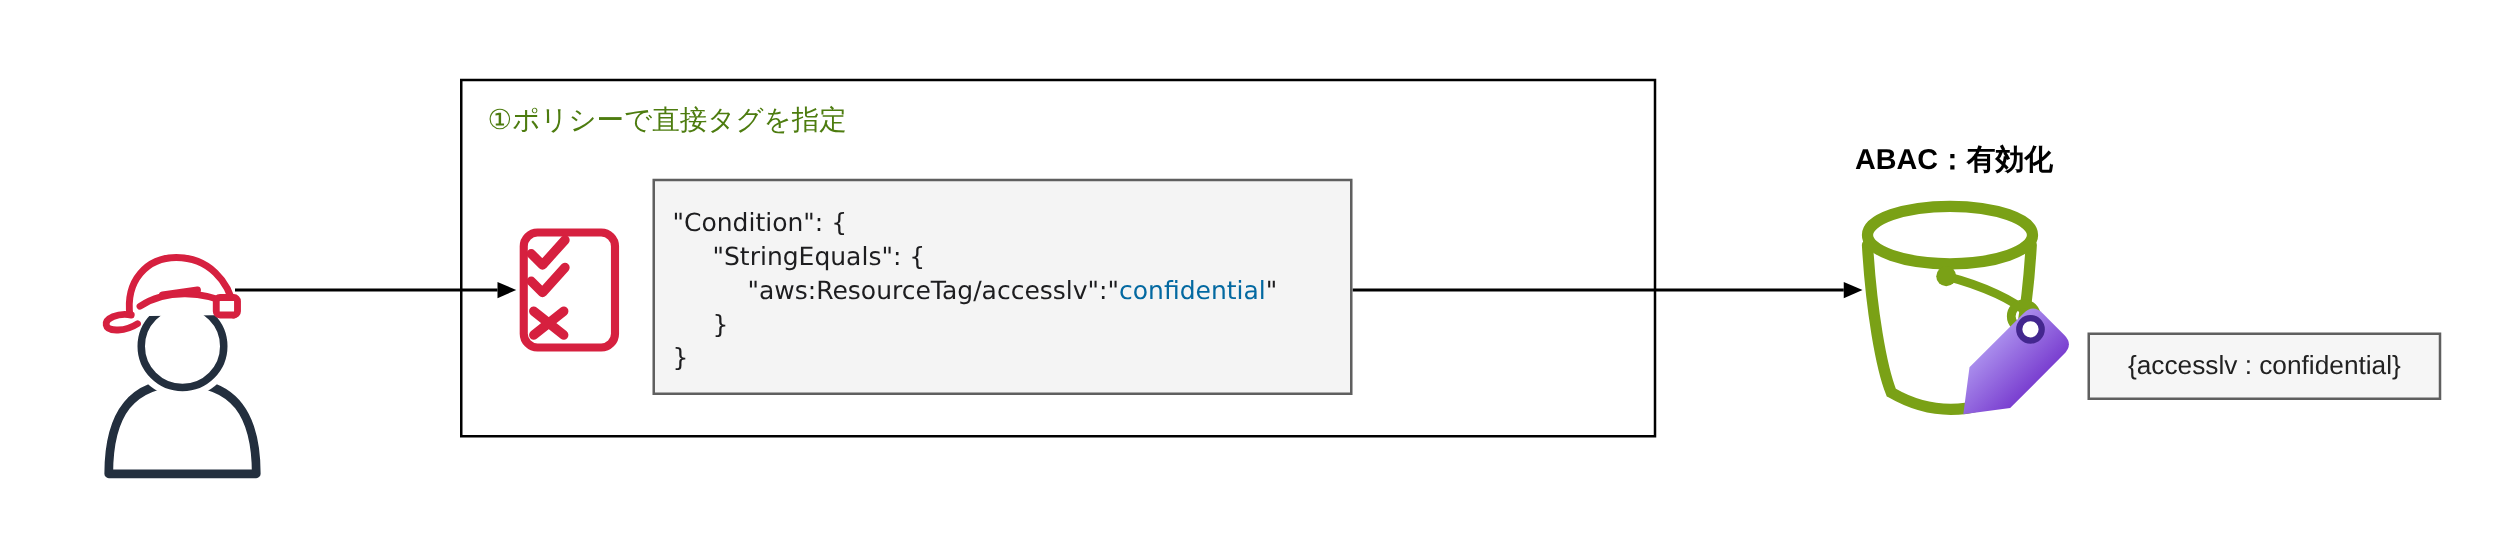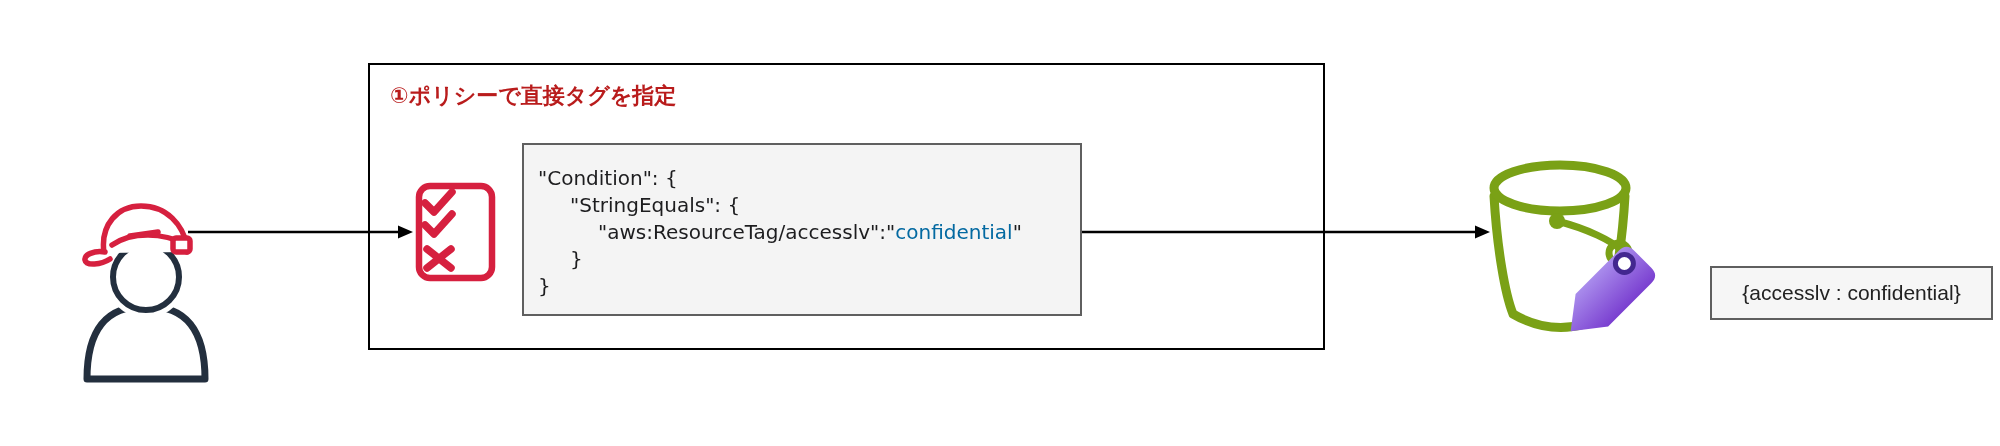--- a/index.html
+++ b/index.html
@@ -6,21 +6,21 @@
   .canvas {
     position:relative; width:2000px; height:446px; background:#ffffff;
     font-family:"Liberation Sans","DejaVu Sans",sans-serif; overflow:hidden;
   }
   .abs { position:absolute; }
   .step-box {
     border:2px solid #000000; box-sizing:border-box; background:transparent;
   }
   .step-title {
     position:absolute; left:20px; top:16px;
-    font-size:22px; font-weight:bold; color:#b91c1c; white-space:nowrap;
+    font-size:22px; font-weight:normal; color:#4d7c0f; white-space:nowrap;
   }
   .code-box {
     background:#f4f4f4; border:2px solid #5f5f5f; box-sizing:border-box;
     padding:20px 12px 0 14px;
     font-family:"DejaVu Sans","Liberation Sans",sans-serif;
     font-size:20px; color:#1d1d1f;
   }
   .code-line { line-height:27px; white-space:pre; }
   .ind1 { padding-left:32px; }
   .ind2 { padding-left:60px; }
@@ -76,36 +76,37 @@
     <div class="code-line ind2"><span>"aws:ResourceTag/accesslv":"</span><span class="hl">confidential</span><span>"</span></div>
     <div class="code-line ind1"><span>}</span></div>
     <div class="code-line"><span>}</span></div>
   </div>
 
   <svg class="abs" style="left:1082px;top:222px" width="410" height="20" viewBox="0 0 410 20">
     <line x1="0" y1="10" x2="393" y2="10" stroke="#000000" stroke-width="2.5"></line>
     <polygon points="393,3.5 393,16.5 408,10" fill="#000000"></polygon>
   </svg>
 
+  <div class="abac-label abs" style="left:1484px;top:112px">ABAC：有効化</div>
 
   <svg class="abs" style="left:1480px;top:152px" width="215" height="200" viewBox="1480 152 215 200">
     <defs>
       <linearGradient id="tagGrad" x1="0" y1="0" x2="0" y2="1">
         <stop offset="0" stop-color="#a98cec"></stop>
         <stop offset="1" stop-color="#7a3fd0"></stop>
       </linearGradient>
     </defs>
     <path d="M1494 196 C1497 248 1505 294 1513 314 C1544 332 1578 332 1606 314 C1614 292 1622 248 1625 196" fill="#ffffff" stroke="#7aa116" stroke-width="9" stroke-linecap="round"></path>
     <ellipse cx="1560" cy="188" rx="66" ry="23" fill="#ffffff" stroke="#7aa116" stroke-width="9"></ellipse>
     <path d="M1557 221 C1588 229 1612 241 1621 250" fill="none" stroke="#7aa116" stroke-width="7" stroke-linecap="round"></path>
     <circle cx="1619" cy="253" r="10" fill="none" stroke="#7aa116" stroke-width="7"></circle>
     <circle cx="1557" cy="221" r="8" fill="#7aa116"></circle>
     <g transform="translate(1606,296) rotate(-45) translate(-52,-26)">
       <path d="M2 26 L32 3 L93 3 Q104 3 104 14 L104 38 Q104 49 93 49 L32 49 Z" fill="url(#tagGrad)" stroke="none" stroke-linejoin="round"></path>
       <circle cx="88" cy="16" r="9" fill="#ffffff" stroke="#43278f" stroke-width="5"></circle>
     </g>
   </svg>
 
-  <div class="tag-label-box abs" style="left:1710px;top:266px;width:283px;height:54px">
+  <div class="tag-label-box abs" style="left:1670px;top:266px;width:283px;height:54px">
     <span>{accesslv : confidential}</span>
   </div>
 
 </div>
 
 </body></html>

